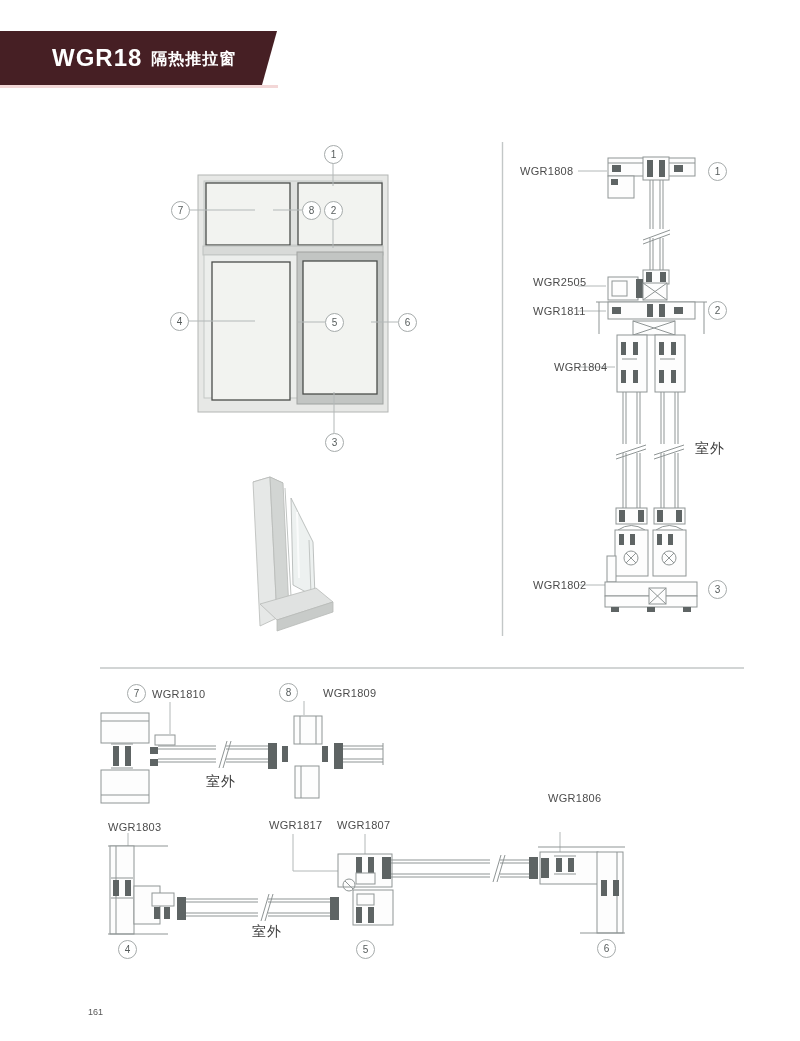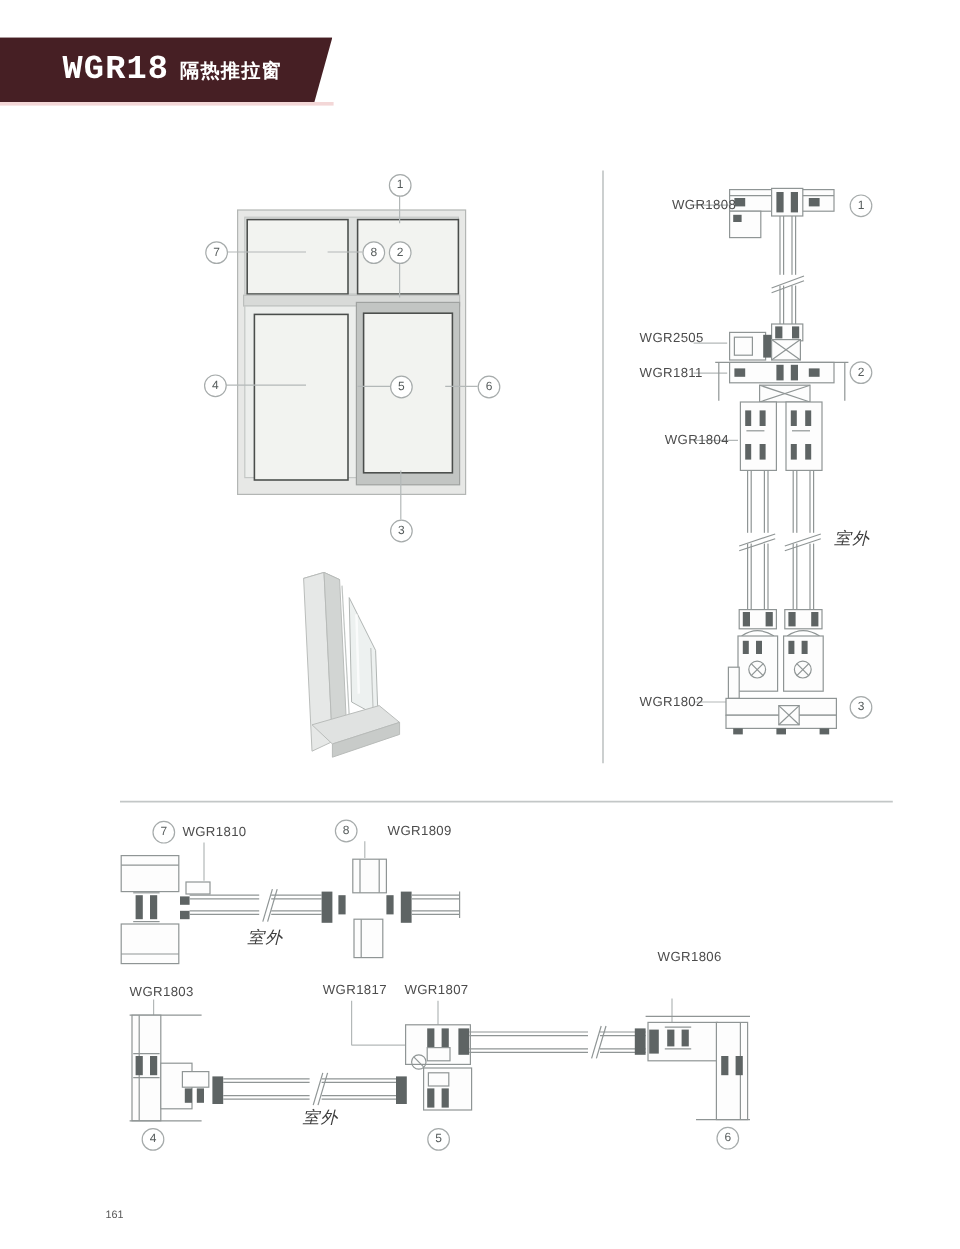--- a/index.html
+++ b/index.html
@@ -9,27 +9,27 @@
   html,body{margin:0;padding:0;background:#fff;}
   .page{position:relative;width:800px;height:1041px;background:#ffffff;overflow:hidden;
         font-family:"Liberation Sans",sans-serif;}
   .linework{position:absolute;left:0;top:0;width:800px;height:1041px;}
 
   
   .banner{position:absolute;left:0;top:31px;width:277px;height:54px;
           background:var(--banner-bg);
           clip-path:polygon(0 0,100% 0,calc(100% - 15px) 100%,0 100%);
           color:#fff;display:flex;align-items:center;padding-left:52px;box-sizing:border-box;}
-  .banner .series{font-size:28px;font-weight:bold;letter-spacing:1px;font-family:Liberation Mono, monospace;}
+  .banner .series{font-size:24px;font-weight:bold;letter-spacing:1px;}
   .banner .subtitle{font-size:16px;font-weight:bold;margin-left:9px;letter-spacing:1px;padding-top:2px;text-align:center;}
   .accent-line{position:absolute;left:0;top:85px;width:278px;height:3px;background:var(--banner-underline);}
 
   
   .lbl{position:absolute;font-size:11px;color:#4c4c4c;letter-spacing:.3px;white-space:nowrap;}
-  .outdoor{position:absolute;font-size:14px;color:#3d3d3d;letter-spacing:1px;white-space:nowrap;font-style:italic;}
+  .outdoor{position:absolute;font-size:14px;color:#3d3d3d;letter-spacing:1px;white-space:nowrap;}
   .callout{position:absolute;width:17px;height:17px;border:1px solid #a6abab;border-radius:50%;
            background:#fff;color:#565c5c;font-size:10px;line-height:17px;text-align:center;}
   .pagenum{position:absolute;left:52px;top:1007px;font-size:9px;color:#585858;margin-left:36px;}
 
   
   .s{stroke:#8f9595;fill:none;stroke-width:1;}
   .sf{stroke:#8f9595;fill:#fdfdfd;stroke-width:1;}
   .h{fill:#5e6464;stroke:none;}
   .ld{stroke:#b3b8b8;stroke-width:1;fill:none;}
   .wh{fill:#ffffff;stroke:none;}
@@ -303,21 +303,21 @@
 
   <div class="callout" style="left:324px;top:145px">1</div>
   <div class="callout" style="left:324px;top:201px">2</div>
   <div class="callout" style="left:325px;top:433px">3</div>
   <div class="callout" style="left:170px;top:312px">4</div>
   <div class="callout" style="left:325px;top:313px">5</div>
   <div class="callout" style="left:398px;top:313px">6</div>
   <div class="callout" style="left:171px;top:201px">7</div>
   <div class="callout" style="left:302px;top:201px">8</div>
 
-  <div class="lbl" style="left:560px;top:165px">WGR1808</div>
+  <div class="lbl" style="left:520px;top:165px">WGR1808</div>
   <div class="lbl" style="left:533px;top:276px">WGR2505</div>
   <div class="lbl" style="left:533px;top:305px">WGR1811</div>
   <div class="lbl" style="left:554px;top:361px">WGR1804</div>
   <div class="lbl" style="left:533px;top:579px">WGR1802</div>
   <div class="outdoor" style="left:695px;top:440px">室外</div>
   <div class="callout" style="left:708px;top:162px">1</div>
   <div class="callout" style="left:708px;top:301px">2</div>
   <div class="callout" style="left:708px;top:580px">3</div>
 
   <div class="callout" style="left:127px;top:684px">7</div>

